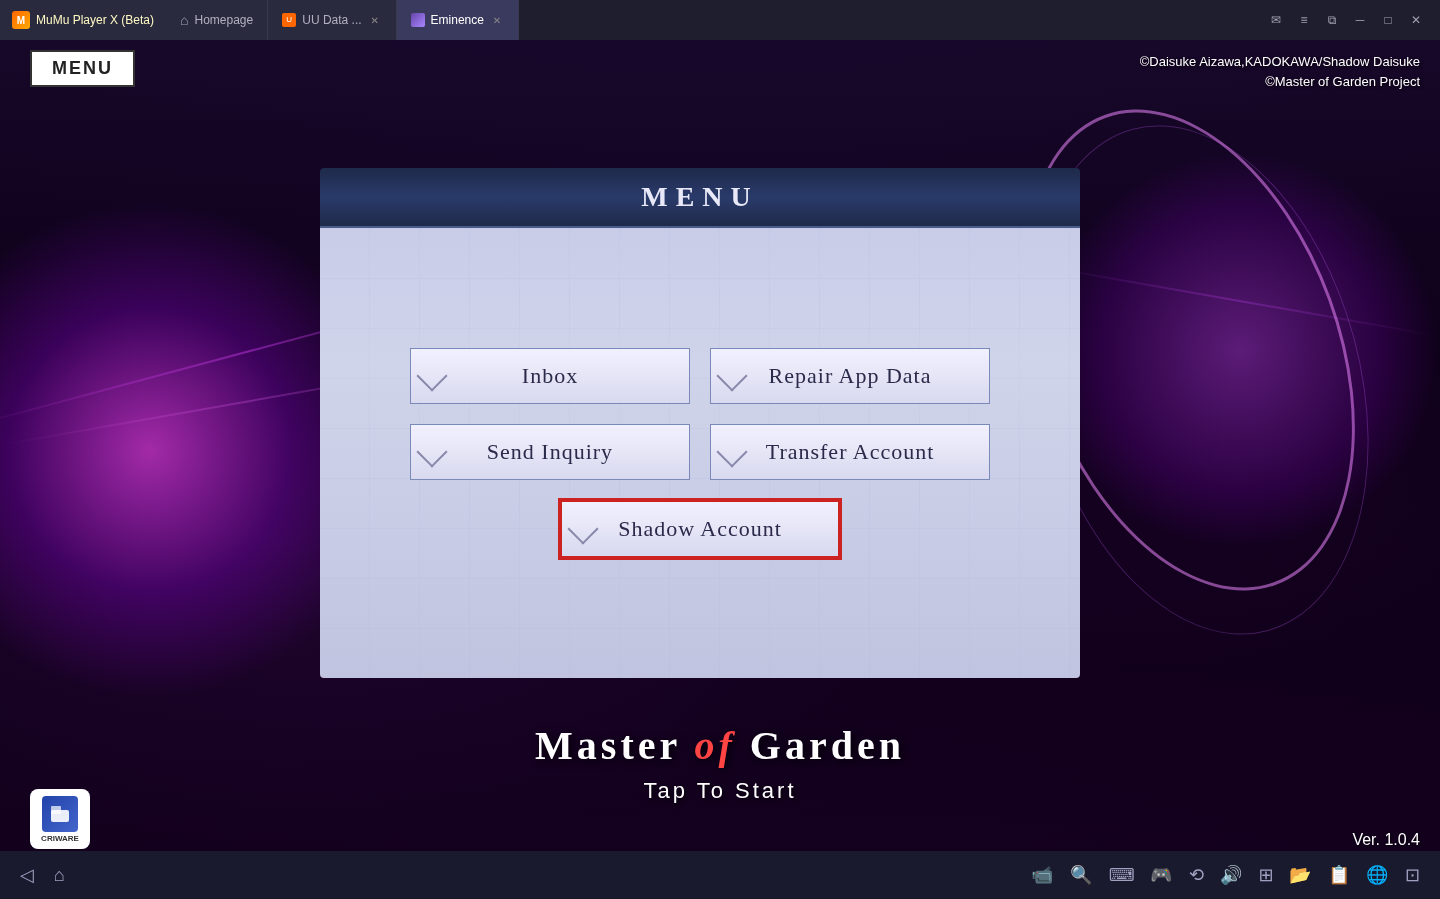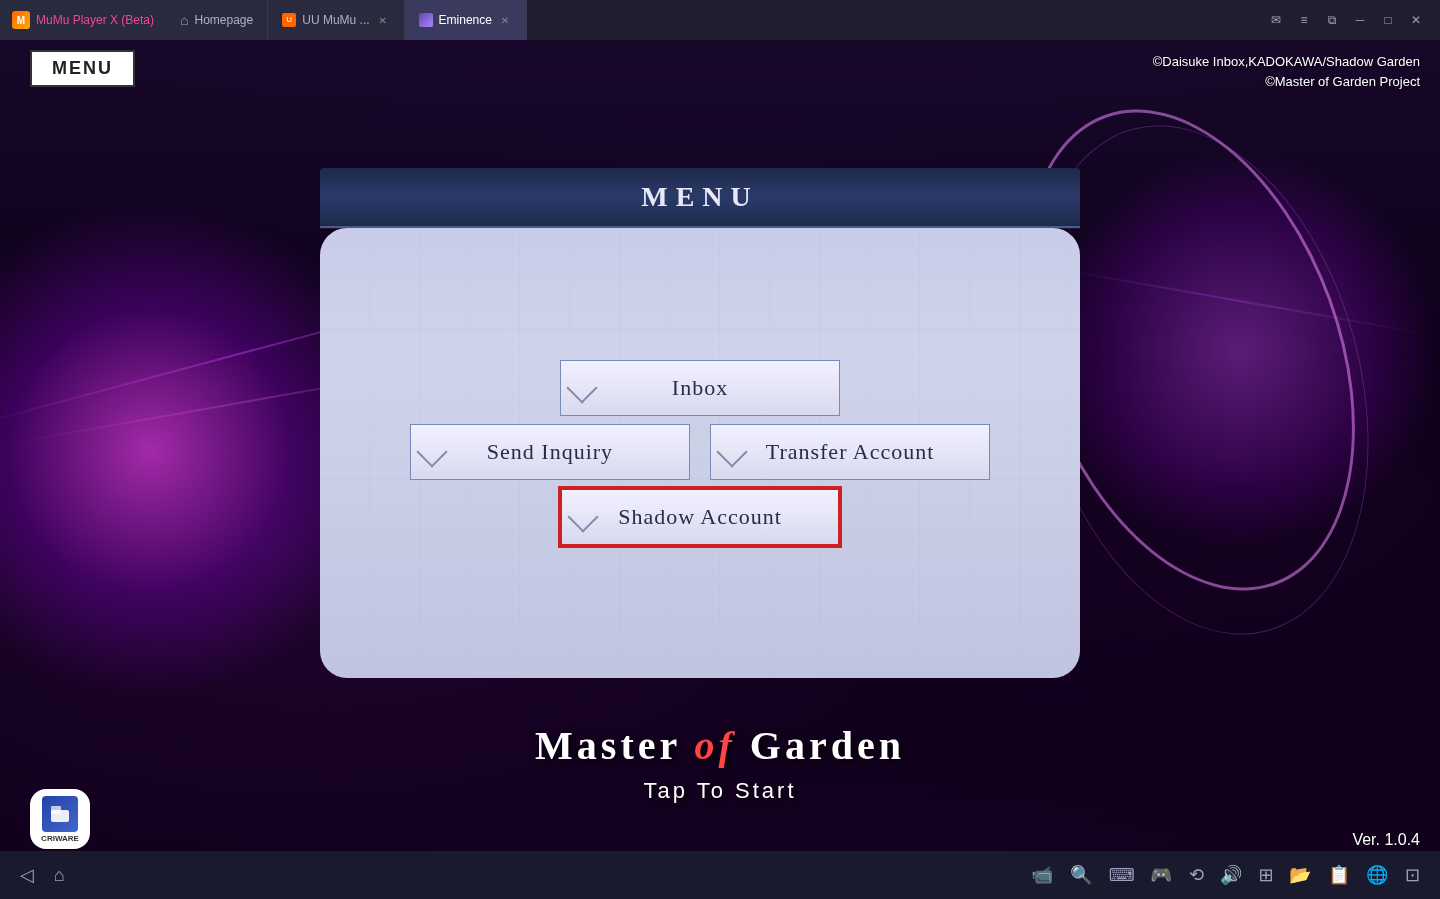--- a/index.html
+++ b/index.html
@@ -77,21 +77,21 @@
       background: linear-gradient(135deg, #ff6600, #ffaa00);
       border-radius: 3px;
       display: flex;
       align-items: center;
       justify-content: center;
       font-size: 10px;
       color: white;
       font-weight: bold;
     }
     .app-title {
-      color: #ec4899;
+      color: #fef9c3;
       font-size: 12px;
     }
     .tabs-area {
       display: flex;
       align-items: center;
       height: 100%;
       flex: 1;
     }
     .tab {
       display: flex;
@@ -197,24 +197,23 @@
       font-family: Georgia, serif;
     }
 
     .dialog-body {
       background: linear-gradient(180deg, #c8cce8 0%, #d0d4ea 30%, #c0c4e0 100%);
       height: 450px;
       display: flex;
       flex-direction: column;
       align-items: center;
       justify-content: center;
-      gap: 8px;
+      gap: 20px;
       padding: 30px 60px;
       position: relative;
-      border-radius: 27px;
     }
 
     
     .dialog-body::before {
       content: '';
       position: absolute;
       inset: 0;
       background-image:
         repeating-linear-gradient(0deg, transparent, transparent 49px, rgba(150,160,200,0.2) 50px),
         repeating-linear-gradient(90deg, transparent, transparent 49px, rgba(150,160,200,0.2) 50px);
@@ -301,21 +300,21 @@
 
     
     .criware-logo {
       position: absolute;
       bottom: 50px;
       left: 30px;
       z-index: 50;
       width: 60px;
       height: 60px;
       background: white;
-      border-radius: 16px;
+      border-radius: 8px;
       display: flex;
       flex-direction: column;
       align-items: center;
       justify-content: center;
       gap: 2px;
     }
     .criware-inner {
       width: 36px;
       height: 36px;
       background: linear-gradient(135deg, #2244aa, #4466cc);
@@ -444,21 +443,21 @@
   </div>
   <div class="tabs-area">
 
     <div class="tab">
       <span style="color:#a0a0b0; font-size:14px;">⌂</span>
       <span>Homepage</span>
     </div>
 
     <div class="tab">
       <span style="width:14px;height:14px;background:#ff6600;border-radius:2px;display:inline-block;font-size:8px;color:white;text-align:center;line-height:14px;">U</span>
-      <span>UU MuMu ...</span>
+      <span>UU Data ...</span>
       <div class="tab-close">✕</div>
     </div>
 
     <div class="tab active">
       <span style="width:14px;height:14px;background:linear-gradient(135deg,#6644aa,#aa88ff);border-radius:2px;display:inline-block;"></span>
       <span>Eminence</span>
       <div class="tab-close">✕</div>
     </div>
   </div>
   <div class="titlebar-controls">
@@ -467,32 +466,33 @@
     <div class="ctrl-btn">⧉</div>
     <div class="ctrl-btn">─</div>
     <div class="ctrl-btn">□</div>
     <div class="ctrl-btn ctrl-close">✕</div>
   </div>
 </div>
 
 <button class="menu-btn">MENU</button>
 
 <div class="copyright">
-  <div>©Daisuke Inbox,KADOKAWA/Shadow Garden</div>
+  <div>©Daisuke Aizawa,KADOKAWA/Shadow Daisuke</div>
   <div>©Master of Garden Project</div>
 </div>
 
 <div class="game-dialog">
   <div class="dialog-header">
     <span class="dialog-title">MENU</span>
   </div>
   <div class="dialog-body">
 
     <div class="btn-row">
       <button class="menu-button">Inbox</button>
+      <button class="menu-button">Repair App Data</button>
     </div>
 
     <div class="btn-row">
       <button class="menu-button">Send Inquiry</button>
       <button class="menu-button">Transfer Account</button>
     </div>
 
     <div class="btn-row">
       <button class="menu-button delete-account">Shadow Account</button>
     </div>

